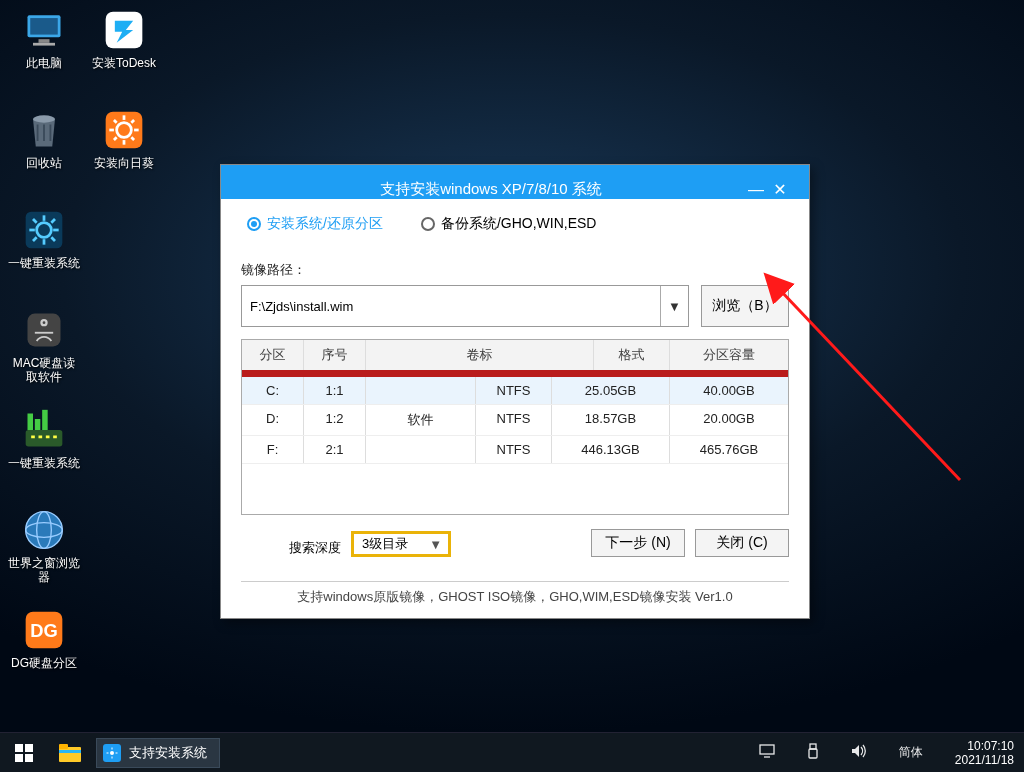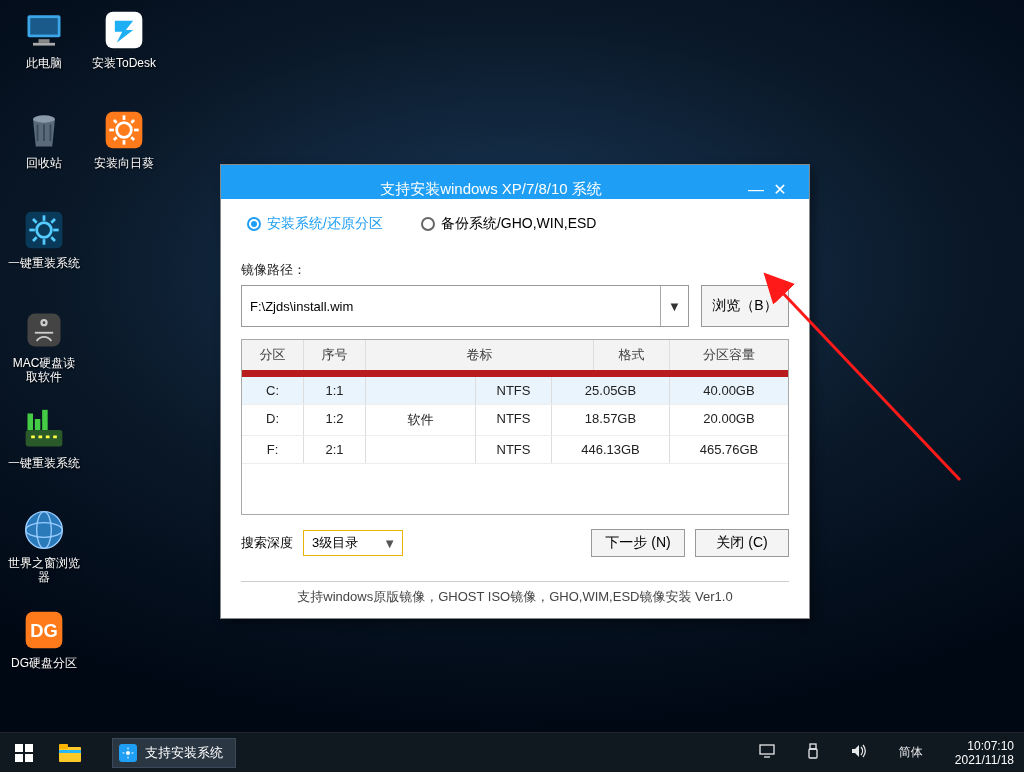--- a/index.html
+++ b/index.html
@@ -38,38 +38,38 @@
                         color: #333; }
   .browse-btn { width: 88px; border: 1px solid #999; background: #f4f4f4; font-size: 14px;
                 display: flex; align-items: center; justify-content: center; cursor: pointer; }
   .table { border: 1px solid #aaa; height: 176px; overflow: hidden; }
   .thead { display: flex; background: #f3f3f3; border-bottom: 7px solid #b91c1c; font-size: 13px; color: #404040; }
   .thead > div, .trow > div { padding: 6px 4px; text-align: center; border-right: 1px solid #ddd; }
   .thead > div:last-child, .trow > div:last-child { border-right: none; }
   .c1{width:62px}.c2{width:62px}.c3{flex:1}.c4{width:76px}.c5{width:118px}.c6{width:118px}
   .trow { display: flex; font-size: 13px; color: #222; border-bottom: 1px solid #eee; }
   .trow.sel { background: #eaf4fd; }
-  .bottom-row { display: flex; align-items: center; gap: 10px; margin-top: 14px; }
+  .bottom-row { display: flex; align-items: flex-end; gap: 10px; margin-top: 14px; margin-left: 48px; }
   .depth-lbl { font-size: 13px; }
-  .depth-sel { width: 100px; height: 26px; border: 1px solid #eab308; display: flex; align-items: center;
+  .depth-sel { width: 100px; height: 26px; border: 3px solid #eab308; display: flex; align-items: center;
                padding: 0 8px; font-size: 13px; position: relative; background: #fff; }
   .depth-sel .caret { position: absolute; right: 6px; color: #555; }
   .spacer { flex: 1; }
   .btn { width: 94px; height: 28px; border: 1px solid #999; background: #f4f4f4; font-size: 14px;
          display: flex; align-items: center; justify-content: center; cursor: pointer; }
   .footer-note { margin-top: 24px; padding: 6px 0 4px 0; border-top: 1px solid #ccc; font-size: 13px;
                  color: #444; text-align: center; }
   
   .arrow { position: absolute; pointer-events: none; }
   
   .taskbar { position: absolute; left: 0; bottom: 0; width: 100%; height: 40px; background: #101820;
              display: flex; align-items: center; color: #fff; font-size: 12px; border-top: 1px solid #223; }
   .start { width: 48px; height: 100%; display: flex; align-items: center; justify-content: center; cursor: pointer; }
   .tb-ico { width: 44px; height: 100%; display: flex; align-items: center; justify-content: center; cursor: pointer; }
-  .tb-app { height: 30px; margin-left: 20px; padding: 0 12px 0 6px; background: #2a3642; border: 1px solid #3a4a5a;
+  .tb-app { height: 30px; margin-left: 4px; padding: 0 12px 0 6px; background: #2a3642; border: 1px solid #3a4a5a;
             display: flex; align-items: center; gap: 8px; font-size: 13px; cursor: pointer; }
   .tb-app .mini { width: 18px; height: 18px; background: #1e9ef4; border-radius: 3px; display:flex;align-items:center;justify-content:center; }
   .tray { margin-left: auto; display: flex; align-items: center; height: 100%; gap: 32px; padding-right: 10px; }
   .tray .ic { cursor: pointer; opacity: .9; }
   .clock { text-align: right; line-height: 14px; font-size: 12px; }
 </style>
 </head>
 <body>
 
 <div class="desktop-icons" id="col1">

